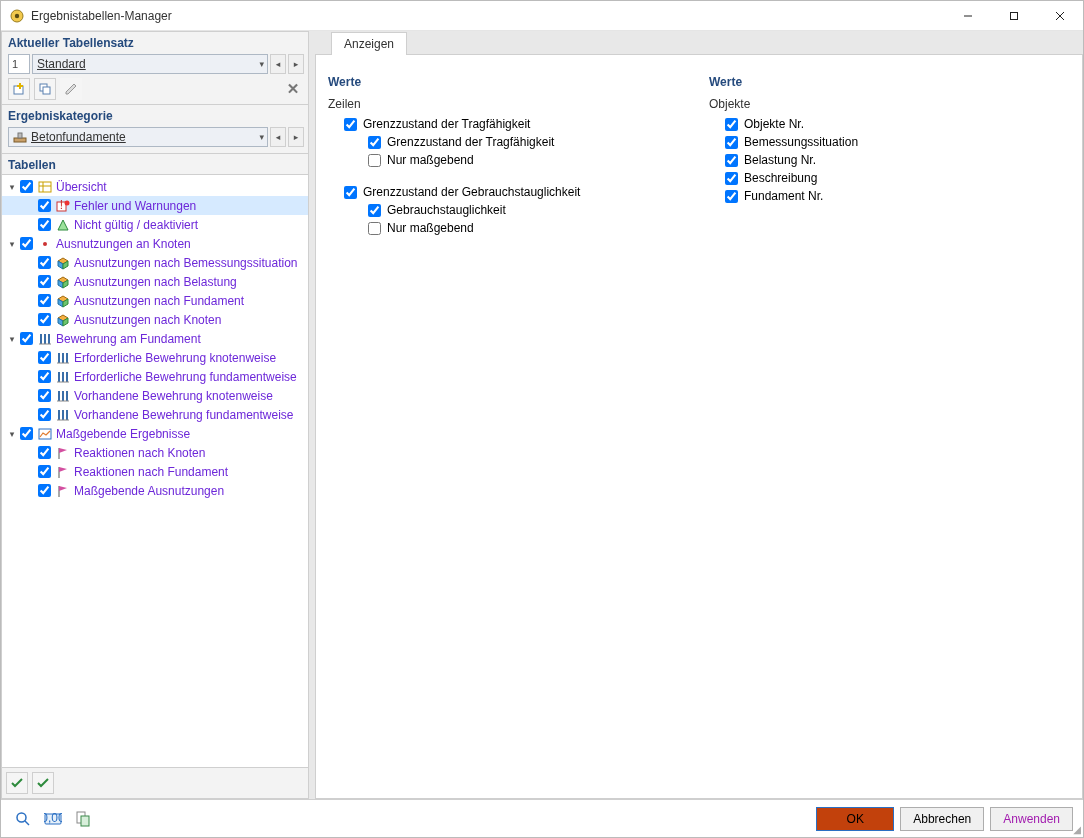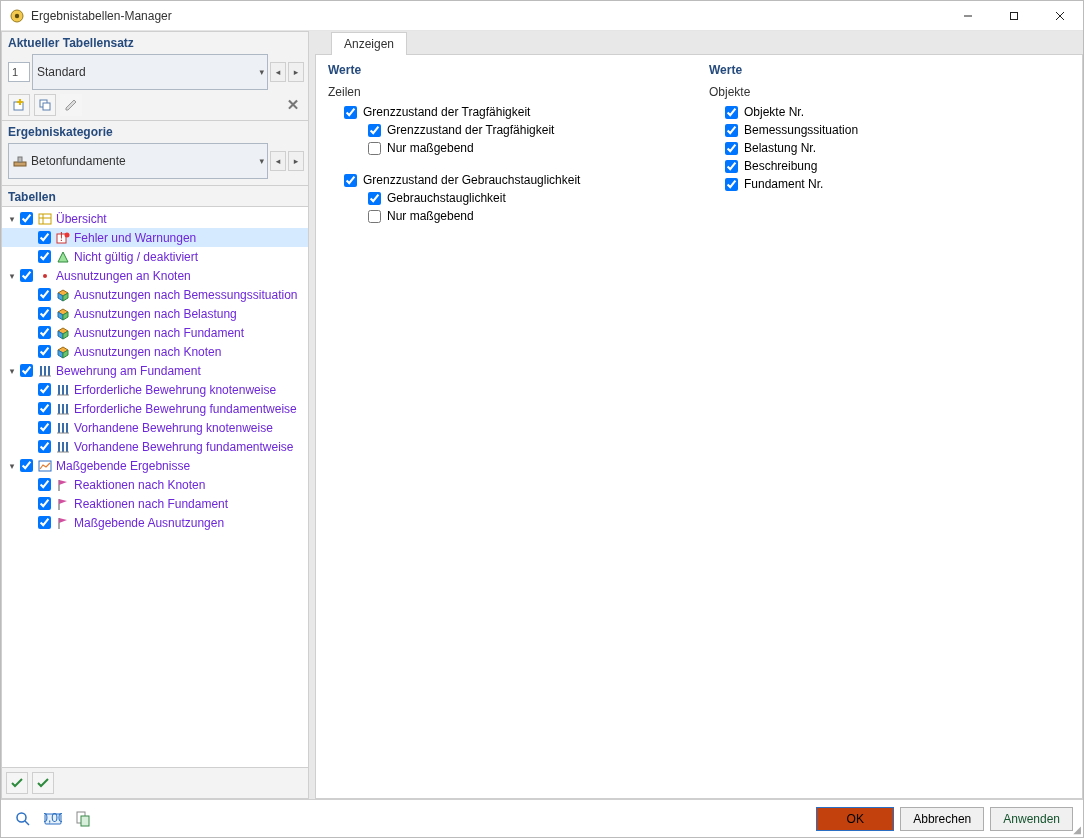--- a/index.html
+++ b/index.html
@@ -10,21 +10,21 @@
   .titlebar .win-btns { display: flex; }
   .titlebar .win-btn { width: 46px; height: 30px; display: flex; align-items: center; justify-content: center; color: #333; }
 
   .body-area { flex: 1; display: flex; background: #e8e8e8; gap: 6px; min-height: 0; }
 
   
   .left-panel { width: 308px; background: #f3f3f3; border: 1px solid #cfcfcf; display: flex; flex-direction: column; }
   .section-header { color: #254a7d; font-weight: 600; padding: 4px 6px 2px 6px; }
   .combo-row { display: flex; align-items: center; padding: 2px 4px 4px 6px; gap: 2px; }
   .combo-num { width: 22px; height: 20px; border: 1px solid #aeb8c4; background: #fff; display:flex; align-items:center; padding:0 3px; font-size:11px; color:#444;}
-  .combo { flex: 1; height: 36px; border: 1px solid #aeb8c4; background: #edf0f5; display: flex; align-items: center; padding: 0 4px; color: #333; position:relative;}
+  .combo { flex: 1; height: 20px; border: 1px solid #aeb8c4; background: #edf0f5; display: flex; align-items: center; padding: 0 4px; color: #333; position:relative;text-decoration:underline;}
   .combo .dd-arrow { position:absolute; right:3px; font-size:9px; color:#555;}
   .nav-btn { width: 16px; height: 20px; border: 1px solid #cfcfcf; background: #f0f0f0; display:flex; align-items:center; justify-content:center; font-size:9px; color:#555;}
   .toolbar-row { display:flex; align-items:center; padding: 0 4px 4px 6px; gap:4px; border-bottom:1px solid #cfcfcf;}
   .tool-btn { width:22px; height:22px; border:1px solid #cfcfcf; background:#f5f5f5; display:flex; align-items:center; justify-content:center;}
   .tool-btn.flat { border:1px solid transparent; }
   .spacer{flex:1;}
   .x-btn{width:22px;height:22px;display:flex;align-items:center;justify-content:center;color:#777;font-size:15px;font-weight:bold;}
 
   
   .tree-container { flex:1; background:#fff; border-top:1px solid #cfcfcf; overflow:auto; padding:2px 0;}
@@ -38,35 +38,35 @@
 
   .tree-footer{display:flex;gap:4px;padding:4px;border-top:1px solid #cfcfcf;background:#f3f3f3;}
 
   
   .right-panel { flex:1; display:flex; flex-direction:column; }
   .tab-strip { display:flex; padding:0 0 0 4px; }
   .tab { padding:4px 12px; background:#f3f3f3; border:1px solid #cfcfcf; border-bottom:none; color:#333; position:relative; top:1px;}
   .tab.active{ background:#fff;margin-left:12px; }
   .right-content { flex:1; background:#fff; border:1px solid #cfcfcf; display:flex; padding:8px 12px; gap:20px;}
   .col { flex:1; min-width:0;}
-  .col-header { color:#254a7d; font-weight:600; padding-bottom:6px; }
+  .col-header { color:#254a7d; font-weight:600; padding-bottom:6px;margin-top:12px; }
   .subheader { color:#333; padding:2px 0 4px 0; }
   .check-row { display:flex; align-items:center; padding:2px 0; }
   .check-row input { margin:0 6px 0 0; width:13px; height:13px;}
   .check-row.ind1{padding-left:16px;}
   .check-row.ind2{padding-left:40px;}
   .group-spacer{height:14px;}
 
   
   .footer { height:38px; border-top:1px solid #cfcfcf; background:#fff; display:flex; align-items:center; padding:0 10px; gap:6px;}
   .footer .ft-icon{width:24px;height:24px;display:flex;align-items:center;justify-content:center;border:1px solid transparent;}
   .footer-spacer{flex:1;}
   .btn { min-width:78px; height:24px; border:1px solid #adadad; background:#f0f0f0; display:flex;align-items:center;justify-content:center; padding:0 12px;}
   .btn.primary{border:1px solid #2a6fc3; background:#c2410c;}
-  .btn.disabled{color:#14532d;}
+  .btn.disabled{color:#a21caf;}
   .resize-grip{position:absolute; right:3px; bottom:3px; color:#aaa; font-size:10px;}
 
   svg{display:block;}
 </style>
 </head>
 <body>
 
 <div class="titlebar">
   <span class="app-icon">
     <svg width="14" height="14" viewBox="0 0 14 14">

